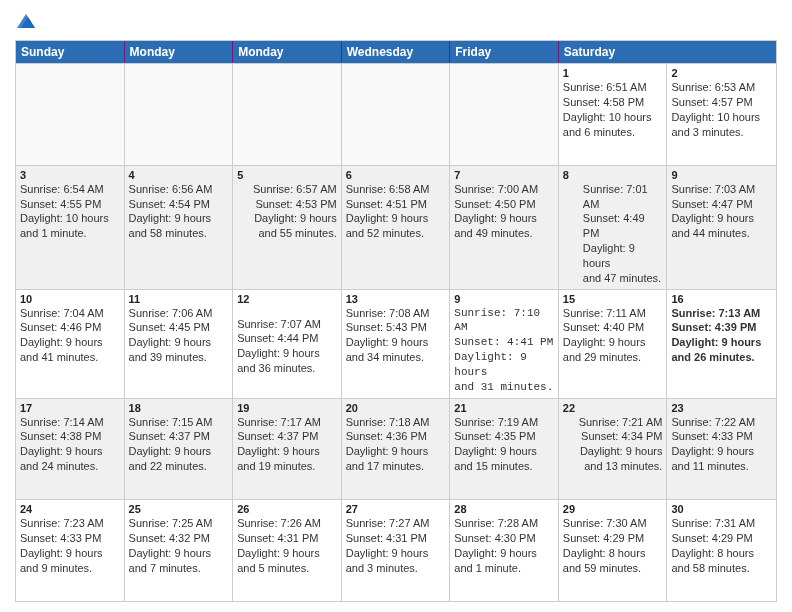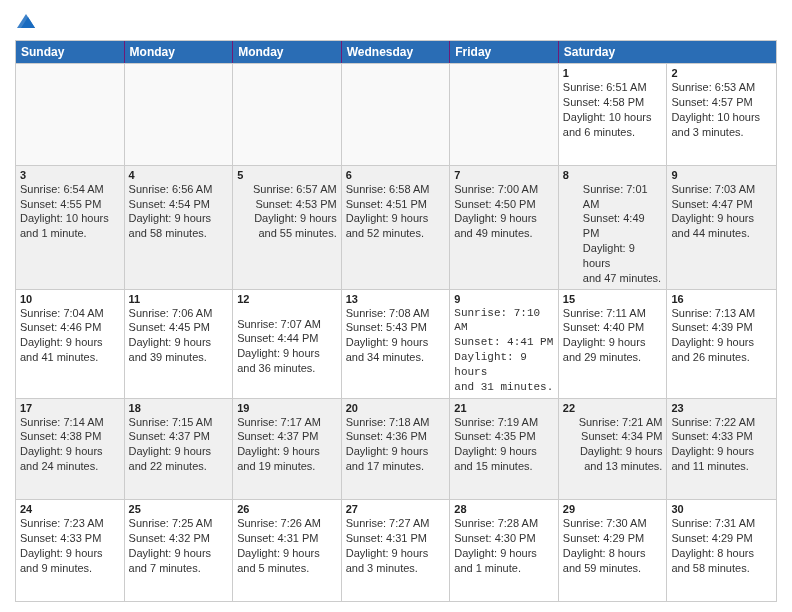--- a/index.html
+++ b/index.html
@@ -248,21 +248,21 @@
           </div>
           <div class="cal-cell">
             <div class="day-num">15</div>
             <div class="day-detail" style="white-space: pre-line;">Sunrise: 7:11 AM
 Sunset: 4:40 PM
 Daylight: 9 hours
 and 29 minutes.</div>
           </div>
           <div class="cal-cell">
             <div class="day-num">16</div>
-            <div class="day-detail" style="white-space: pre-line;">Sunrise: 7:13 AM
+            <div class="day-detail" style="white-space: pre-line; font-weight: bold;">Sunrise: 7:13 AM
 Sunset: 4:39 PM
 Daylight: 9 hours
 and 26 minutes.</div>
           </div>
         </div>
         <div class="cal-row">
           <div class="cal-cell shaded">
             <div class="day-num">17</div>
             <div class="day-detail" style="white-space: pre-line;">Sunrise: 7:14 AM
 Sunset: 4:38 PM

